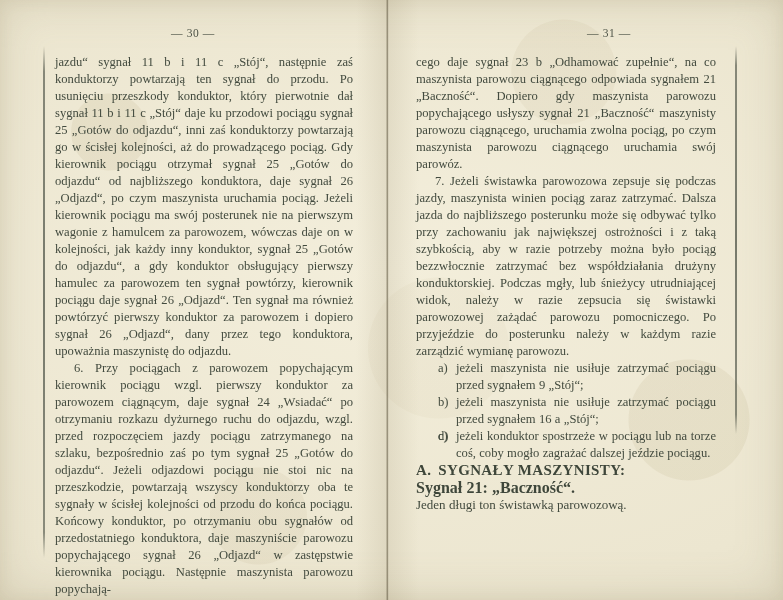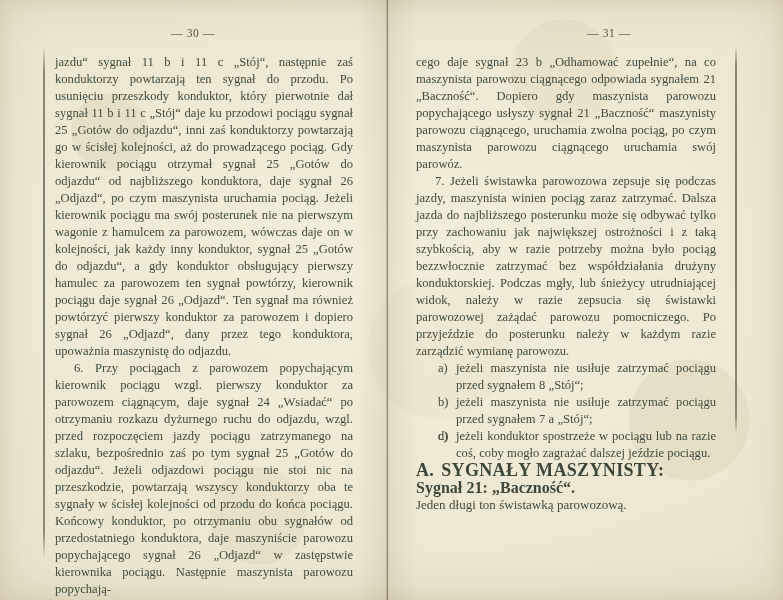--- a/index.html
+++ b/index.html
@@ -152,21 +152,21 @@
     left: 22px;
     top: 0;
     width: 18px;
     text-align: left;
     color: #424a3e;
   }
 
   .heading-a {
     margin: 13px 0 0 0;
     text-align: center;
-    font-size: 18px;
+    font-size: 15px;
     letter-spacing: .35px;
     font-weight: bold;
     color: #3e463a;
   }
   .heading-a .letter { margin-right: 7px; }
 
   .heading-sig {
     margin: 8px 0 0 0;
     text-align: center;
     font-size: 16px;
@@ -214,32 +214,32 @@
     <div class="textblock">
 
       <p>cego daje sygnał 23 b „Odhamować zupełnie“, na co maszynista parowozu ciągnącego odpowiada sygnałem 21 „Baczność“. Dopiero gdy maszynista parowozu popychającego usłyszy sygnał 21 „Baczność“ maszynisty parowozu  ciągnącego, uruchamia zwolna pociąg, po czym maszynista parowozu ciągnącego uruchamia swój parowóz.</p>
 
       <p class="indent">7. Jeżeli świstawka parowozowa zepsuje się podczas jazdy, maszynista winien pociąg zaraz zatrzymać. Dalsza jazda do najbliższego posterunku może się odbywać tylko przy  zachowaniu jak największej ostrożności i z taką szybkością, aby w razie potrzeby można było  pociąg  bezzwłocznie zatrzymać bez współdziałania drużyny konduktorskiej. Podczas mgły, lub śnieżycy utrudniającej widok, należy w razie zepsucia się świstawki parowozowej zażądać parowozu pomocniczego. Po przyjeździe do posterunku  należy w każdym razie zarządzić wymianę parowozu.</p>
 
 
       <ol class="alpha">
         <li>
           <span class="marker">a)</span>
-          <span>jeżeli maszynista nie usiłuje  zatrzymać pociągu przed sygnałem 8 „Stój“;</span>
+          <span>jeżeli maszynista nie usiłuje  zatrzymać pociągu przed sygnałem 9 „Stój“;</span>
         </li>
         <li>
           <span class="marker">b)</span>
-          <span>jeżeli maszynista nie usiłuje zatrzymać pociągu przed sygnałem 7 a „Stój“;</span>
+          <span>jeżeli maszynista nie usiłuje zatrzymać pociągu przed sygnałem 16 a „Stój“;</span>
         </li>
         <li>
           <span class="marker">c)</span>
         </li>
         <li>
           <span class="marker">d)</span>
-          <span>jeżeli konduktor  spostrzeże w pociągu lub na razie coś, coby mogło zagrażać dalszej jeździe pociągu.</span>
+          <span>jeżeli konduktor  spostrzeże w pociągu lub na torze coś, coby mogło zagrażać dalszej jeździe pociągu.</span>
         </li>
       </ol>
 
       <p class="heading-a">
         <span class="letter">A.</span><span>SYGNAŁY MASZYNISTY:</span>
       </p>
 
       <p class="heading-sig">Sygnał 21: „Baczność“.</p>
 
       <p class="tagline">Jeden długi ton świstawką parowozową.</p>

